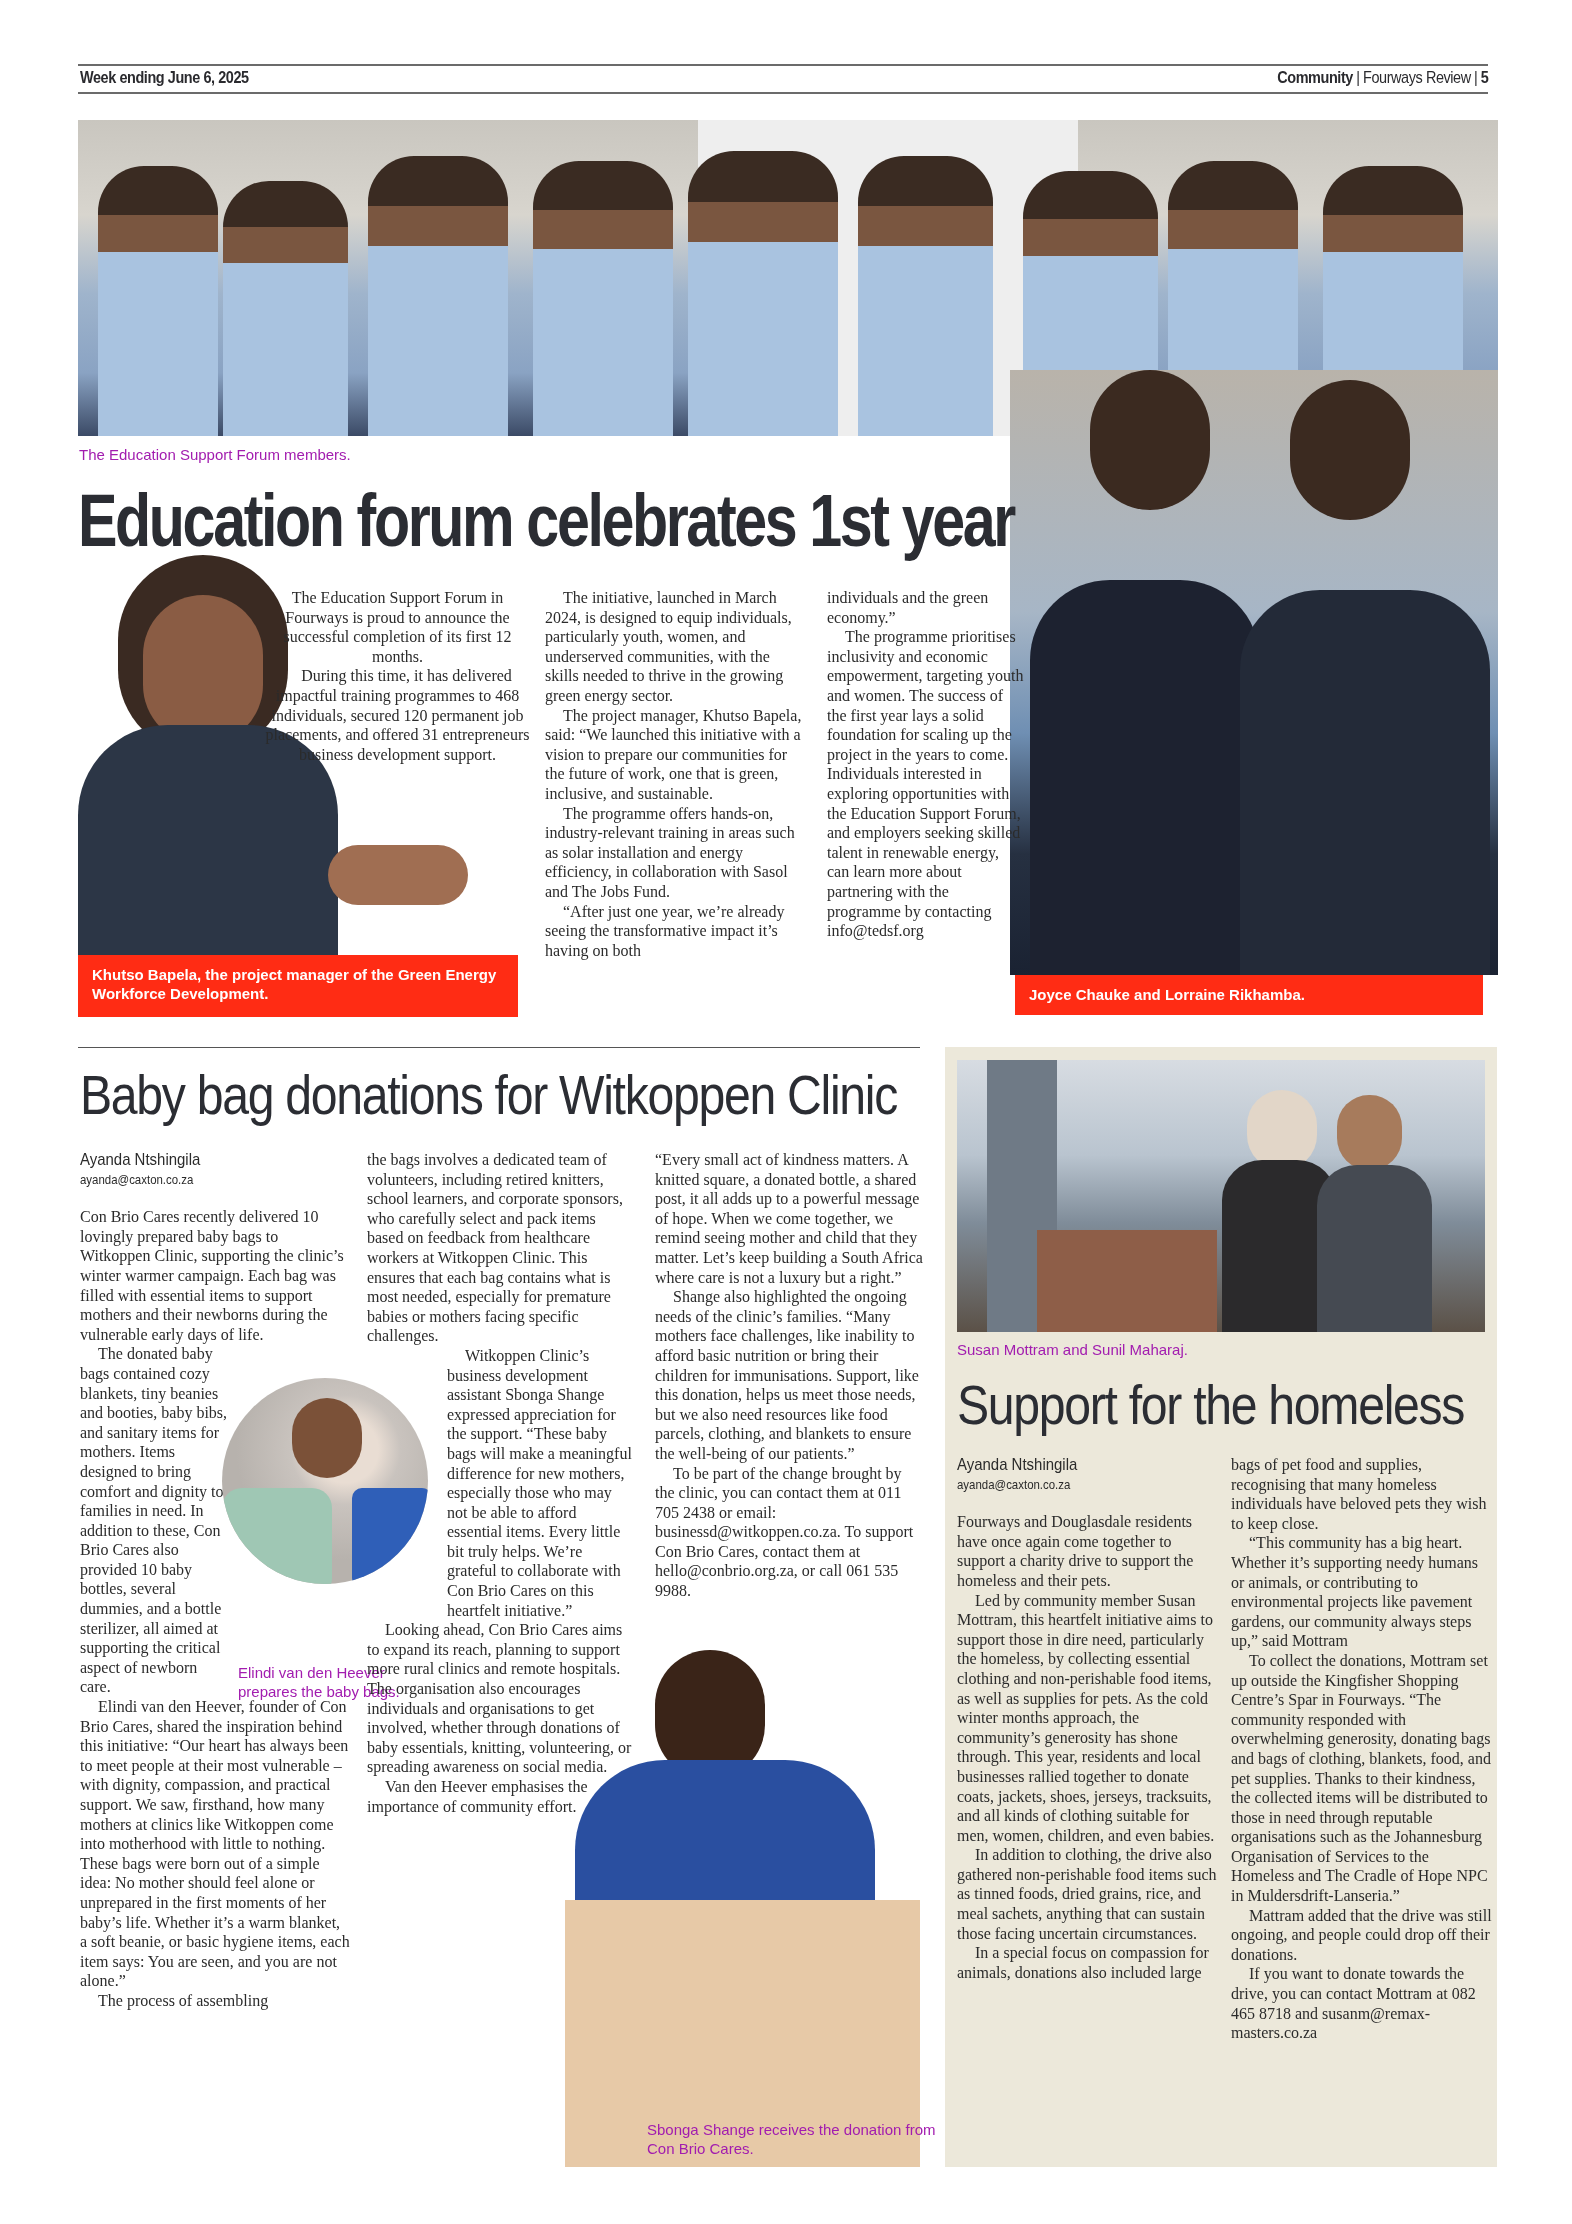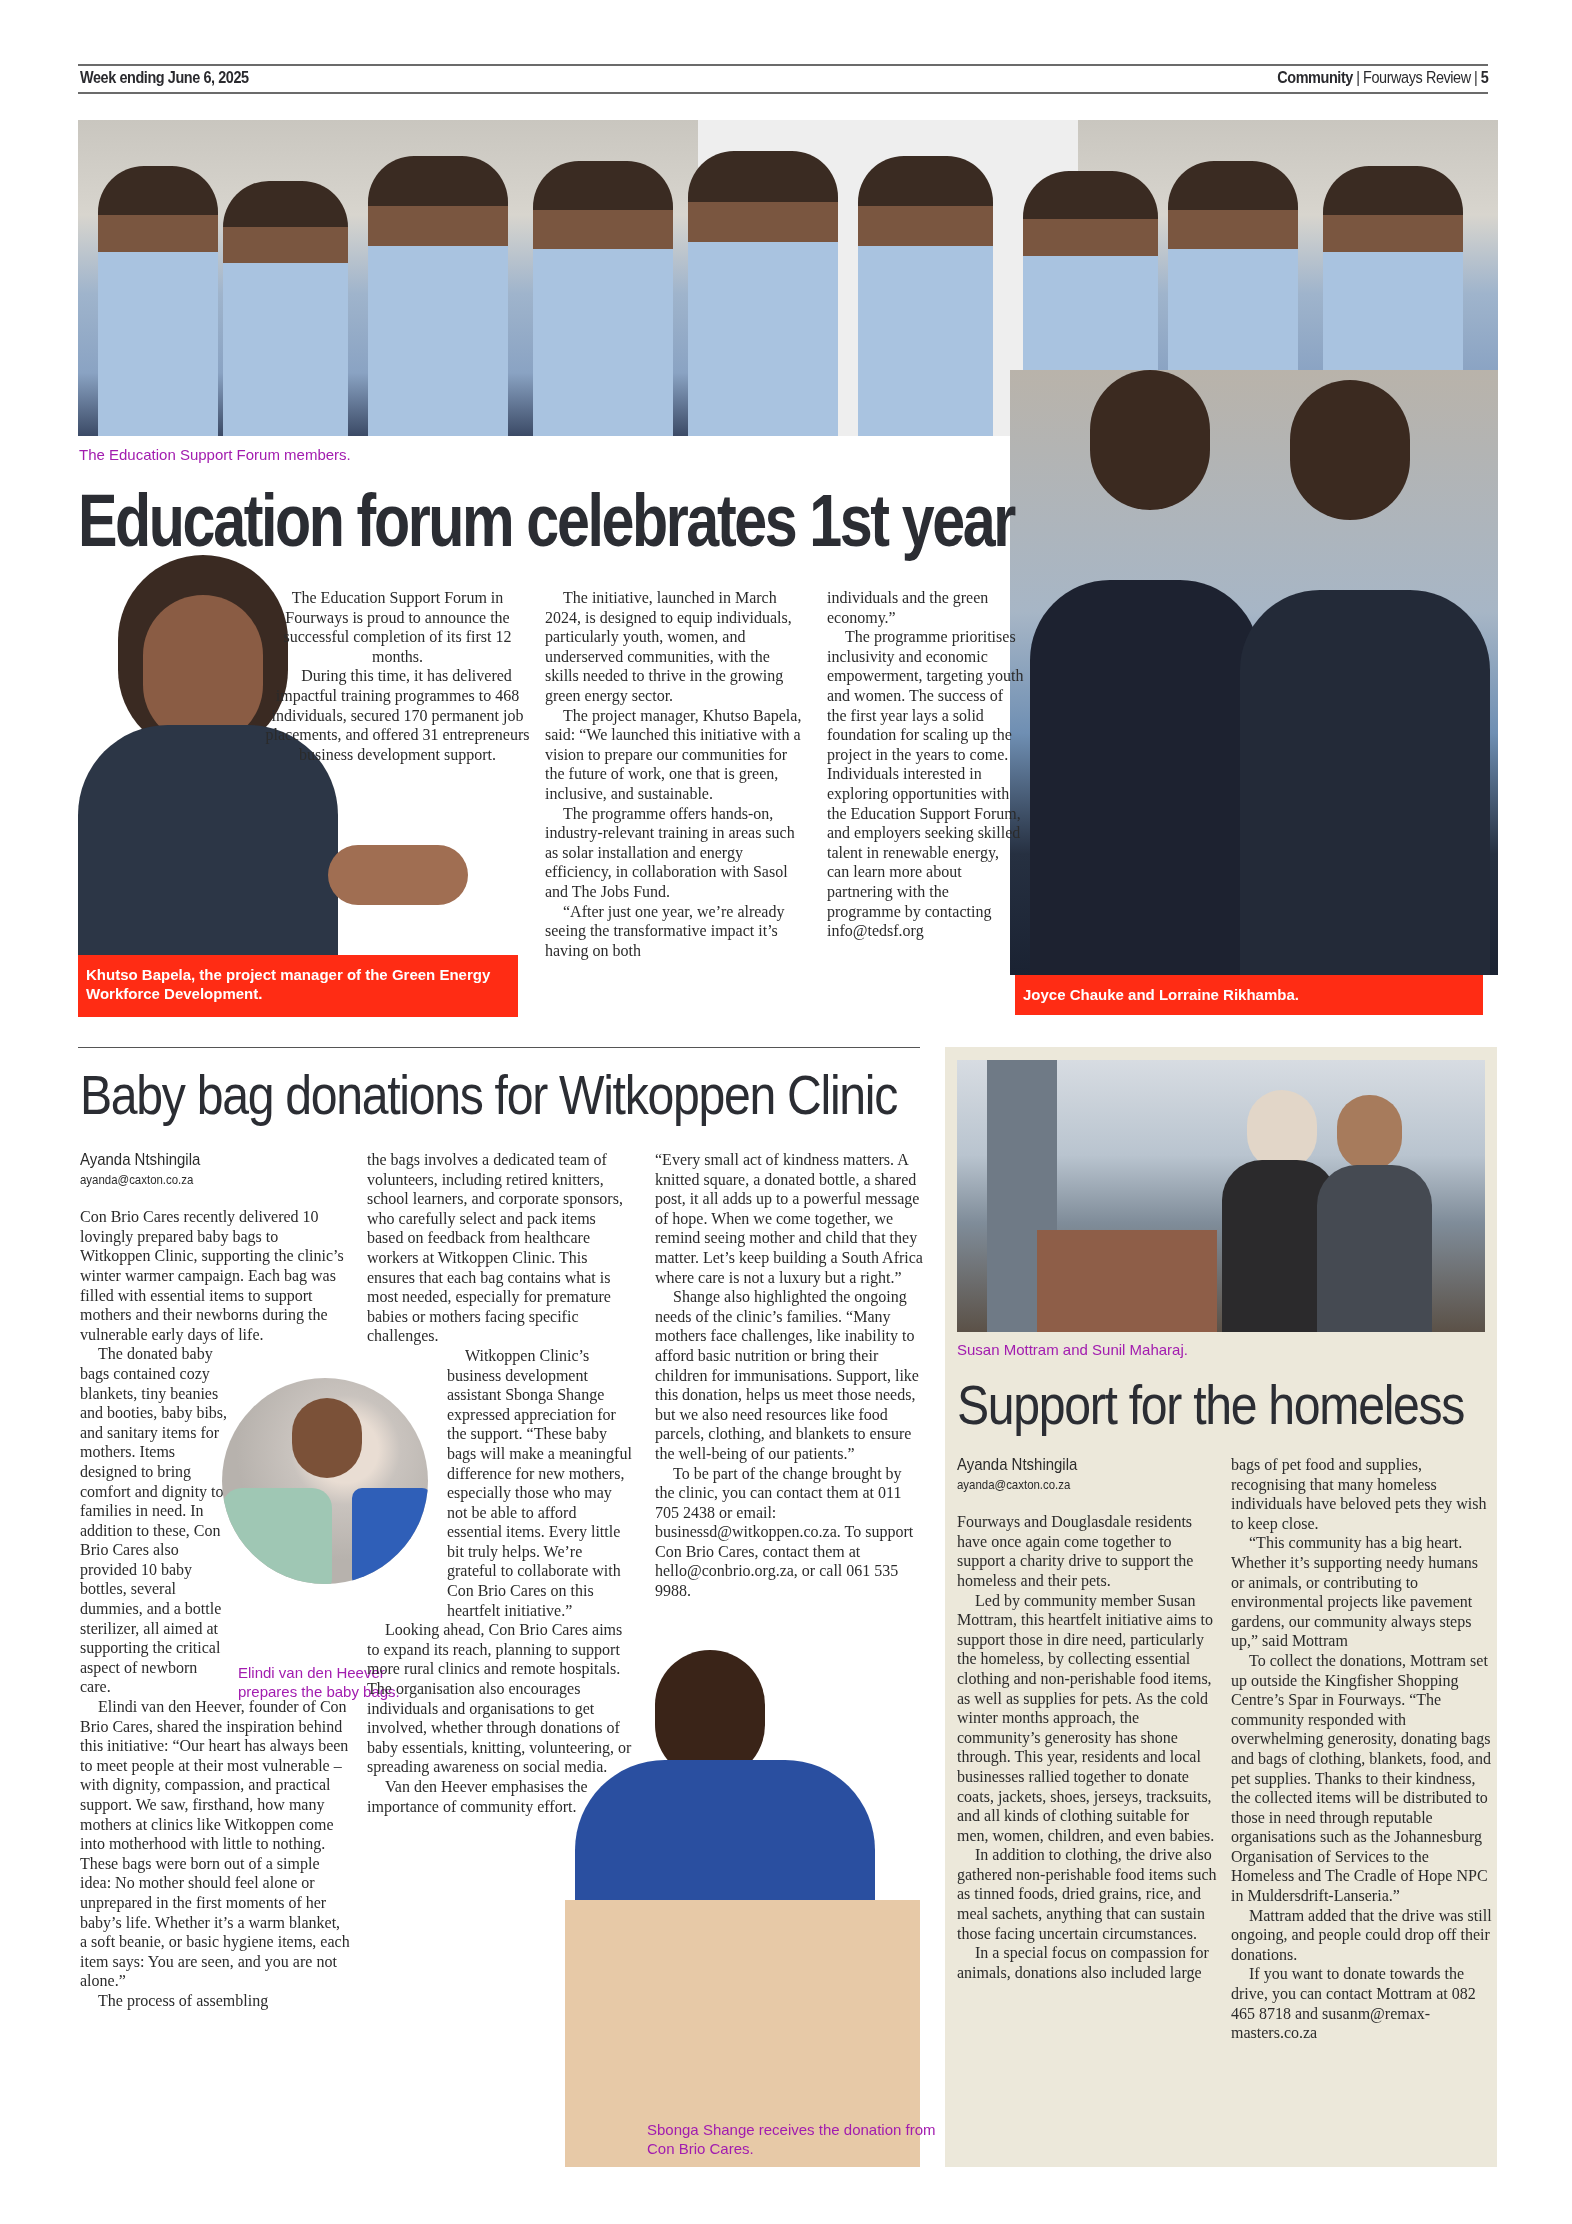--- a/index.html
+++ b/index.html
@@ -16,21 +16,21 @@
   
   .photo { position: absolute; overflow: hidden; }
   .photo-group {
     left: 78px; top: 120px; width: 1420px; height: 316px;
     background: linear-gradient(180deg, #c9c6bf 0%, #d8d5ce 30%, #9fb4cc 55%, #8aa3c3 80%, #3b4a66 100%);
   }
   .person { position: absolute; bottom: 0; border-radius: 46px 46px 0 0; background: linear-gradient(180deg, #3a2b22 0 18%, #7a5640 18% 32%, #a9c3e0 32% 100%); }
   .banner-wall { position: absolute; left: 620px; top: 0; width: 380px; height: 316px; background: #eeeeee; }
 
   .caption-plain { font-family: "Liberation Sans", sans-serif; font-size: 15px; color: #a21caf; position: absolute; }
-  .caption-red { position: absolute; background: #ff2c14; color: #fff; font-family: "Liberation Sans", sans-serif; font-weight: bold; font-size: 15px; line-height: 19px; padding: 10px 14px 8px 8px; }
+  .caption-red { position: absolute; background: #ff2c14; color: #fff; font-family: "Liberation Sans", sans-serif; font-weight: bold; font-size: 15px; line-height: 19px; padding: 10px 14px 8px 14px; }
 
   .headline-main { position: absolute; left: 78px; top: 478px; font-family: "Liberation Sans", sans-serif; font-weight: bold; font-size: 74px; letter-spacing: -3px; color: #2b2d33; transform: scaleX(0.8); transform-origin: left; white-space: nowrap; }
   .headline-light { position: absolute; font-family: "Liberation Sans", sans-serif; font-weight: normal; color: #2b2d33; white-space: nowrap; transform-origin: left; }
 
   .col { position: absolute; font-size: 16px; line-height: 19.6px; color: #2b2b2b; }
   .col p { text-indent: 18px; }
   .col p.noindent { text-indent: 0; }
 
   .byline-name { font-family: "Liberation Sans", sans-serif; font-size: 17px; transform: scaleX(0.88); transform-origin: left; white-space: nowrap; }
   .byline-email { font-family: "Liberation Sans", sans-serif; font-size: 13px; transform: scaleX(0.88); transform-origin: left; white-space: nowrap; margin-bottom: 18px; }
@@ -77,21 +77,21 @@
 <div class="photo" style="left:78px;top:555px;width:440px;height:400px;">
   <div style="position:absolute;left:40px;top:0;width:170px;height:200px;border-radius:85px;background:#3a2a22;"></div>
   <div style="position:absolute;left:65px;top:40px;width:120px;height:150px;border-radius:60px;background:#8a5c44;"></div>
   <div style="position:absolute;left:0;top:170px;width:260px;height:230px;border-radius:90px 90px 0 0;background:#2c3646;"></div>
   <div style="position:absolute;left:250px;top:290px;width:140px;height:60px;border-radius:30px;background:#a06e52;"></div>
 </div>
 <div class="caption-red" style="left:78px;top:955px;width:440px;height:62px;">Khutso Bapela, the project manager of the Green Energy Workforce Development.</div>
 
 <div class="col" style="left:265px;top:588px;width:265px;text-align:center;">
   <p class="noindent">The Education Support Forum in Fourways is proud to announce the successful completion of its first 12 months.</p>
-  <p>During this time, it has delivered impactful training programmes to 468 individuals, secured 170 permanent job placements, and offered 31 entrepreneurs business development support.</p>
+  <p>During this time, it has delivered impactful training programmes to 468 individuals, secured 120 permanent job placements, and offered 31 entrepreneurs business development support.</p>
 </div>
 <div class="col" style="left:545px;top:588px;width:262px;">
   <p>The initiative, launched in March 2024, is designed to equip individuals, particularly youth, women, and underserved communities, with the skills needed to thrive in the growing green energy sector.</p>
   <p>The project manager, Khutso Bapela, said: “We launched this initiative with a vision to prepare our communities for the future of work, one that is green, inclusive, and sustainable.</p>
   <p>The programme offers hands-on, industry-relevant training in areas such as solar installation and energy efficiency, in collaboration with Sasol and The Jobs Fund.</p>
   <p>“After just one year, we’re already seeing the transformative impact it’s having on both</p>
 </div>
 <div class="col" style="left:827px;top:588px;width:198px;">
   <p class="noindent">individuals and the green economy.”</p>
   <p>The programme prioritises inclusivity and economic empowerment, targeting youth and women. The success of the first year lays a solid foundation for scaling up the project in the years to come. Individuals interested in exploring opportunities with the Education Support Forum, and employers seeking skilled talent in renewable energy, can learn more about partnering with the programme by contacting info@tedsf.org</p>

